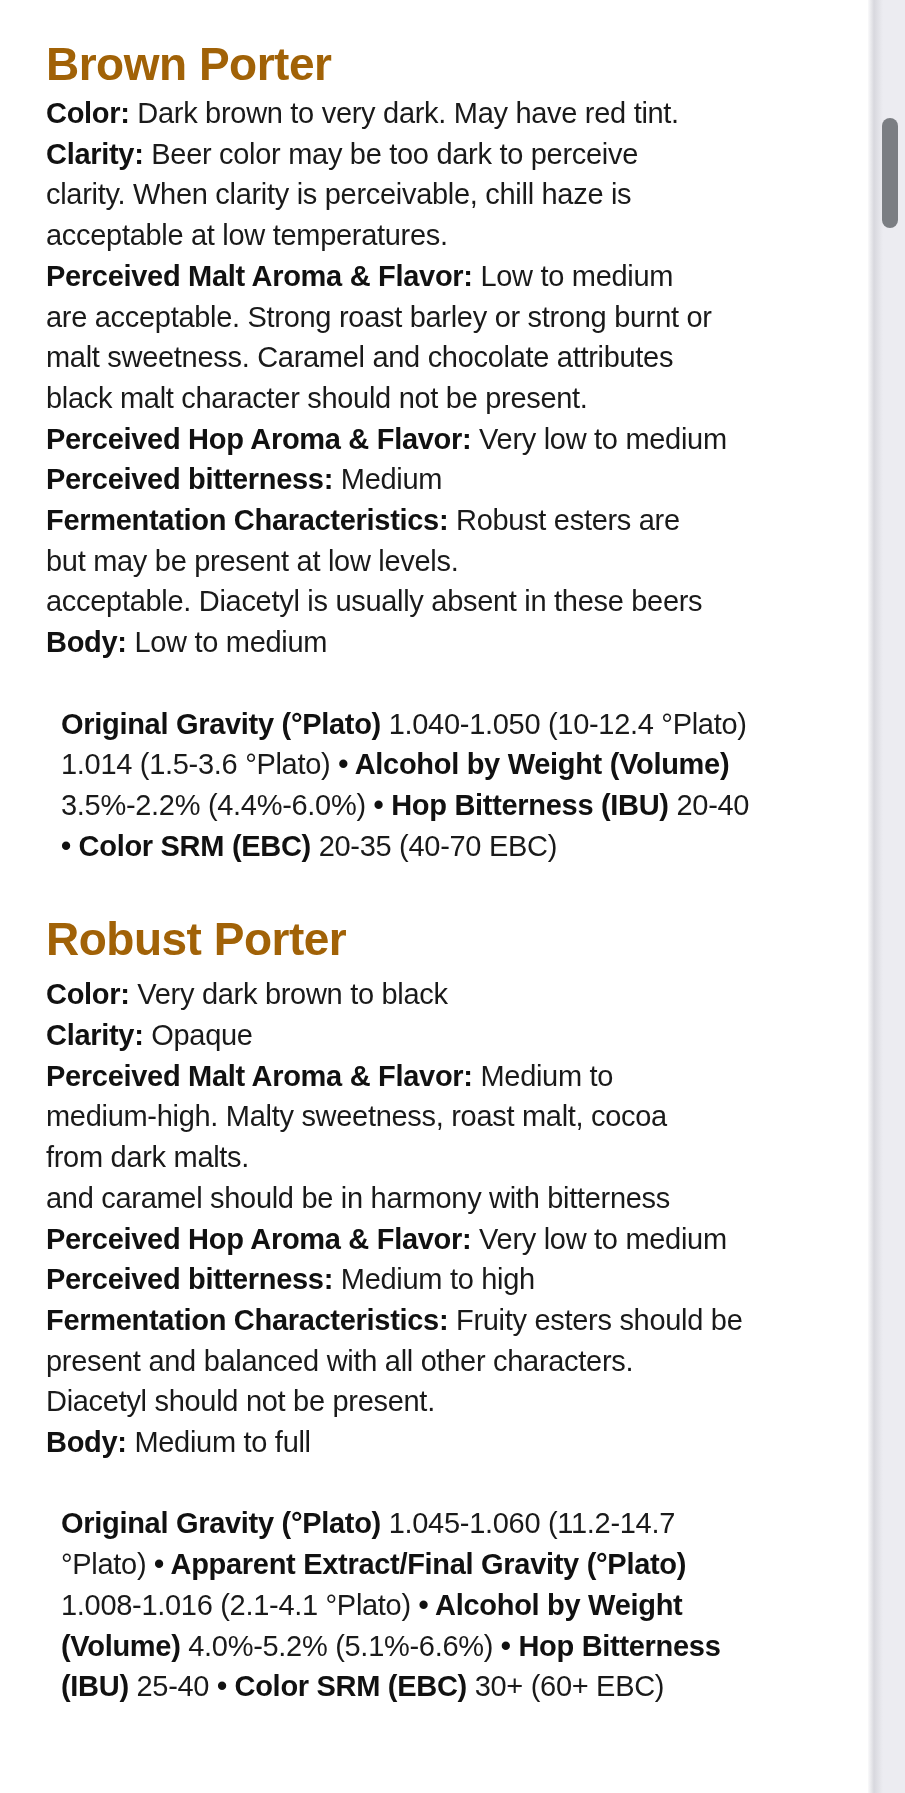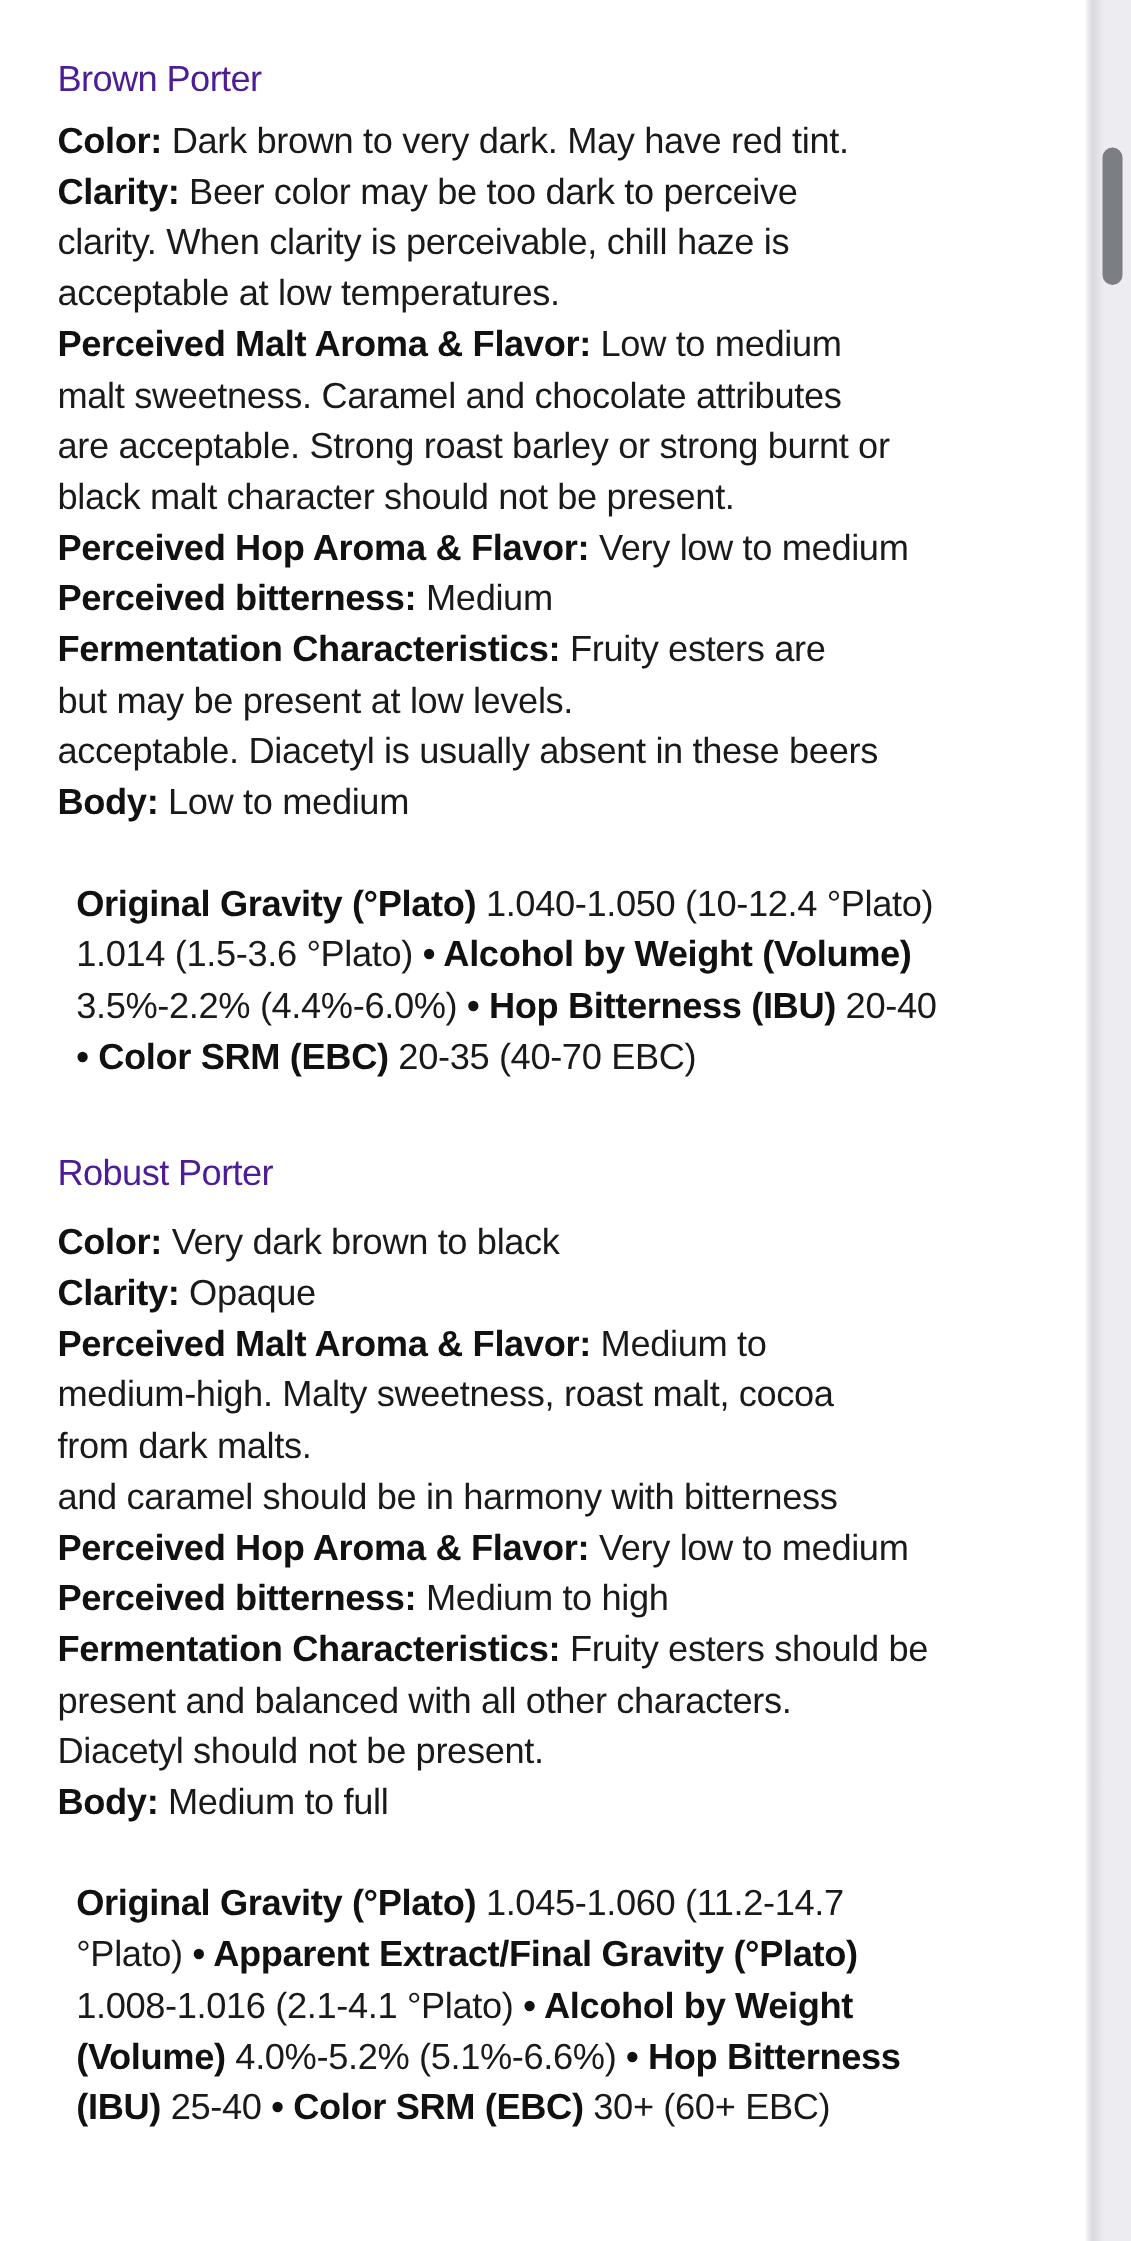--- a/index.html
+++ b/index.html
@@ -13,25 +13,25 @@
   .page {
     position: absolute; left: 0; top: 0;
     width: 869px; height: 1793px;
     background: #ffffff;
     box-sizing: border-box;
     padding: 39px 0 0 46px;
     color: #1a1a1a;
     overflow: hidden;
   }
   .h {
-    font-size: 29px;
-    font-weight: normal;
+    font-size: 46px;
+    font-weight: bold;
     line-height: 50px;
     letter-spacing: -0.5px;
-    color: #4c1d95;
+    color: #a16207;
     white-space: nowrap;
   }
   .sec1 .h { margin: 0 0 4px 0; }
   .sec2 .h { margin: 48px 0 10px 0; }
   .body {
     font-size: 29px;
     line-height: 40.7px;
     letter-spacing: -0.3px;
   }
   .stats { margin-top: 40.7px; margin-left: 15px; }
@@ -56,26 +56,26 @@
 <div class="page">
 
   <section class="sec1">
     <div class="h">Brown Porter</div>
     <div class="body">
         <div class="line"><span class="b">Color:</span><span> Dark brown to very dark. May have red tint.</span></div>
         <div class="line"><span class="b">Clarity:</span><span> Beer color may be too dark to perceive</span></div>
         <div class="line"><span>clarity. When clarity is perceivable, chill haze is</span></div>
         <div class="line"><span>acceptable at low temperatures.</span></div>
         <div class="line"><span class="b">Perceived Malt Aroma &amp; Flavor:</span><span> Low to medium</span></div>
+        <div class="line"><span>are acceptable. Strong roast barley or strong burnt or</span></div>
         <div class="line"><span>malt sweetness. Caramel and chocolate attributes</span></div>
-        <div class="line"><span>are acceptable. Strong roast barley or strong burnt or</span></div>
         <div class="line"><span>black malt character should not be present.</span></div>
         <div class="line"><span class="b">Perceived Hop Aroma &amp; Flavor:</span><span> Very low to medium</span></div>
         <div class="line"><span class="b">Perceived bitterness:</span><span> Medium</span></div>
-        <div class="line"><span class="b">Fermentation Characteristics:</span><span> Fruity esters are</span></div>
+        <div class="line"><span class="b">Fermentation Characteristics:</span><span> Robust esters are</span></div>
         <div class="line"><span>but may be present at low levels.</span></div>
         <div class="line"><span>acceptable. Diacetyl is usually absent in these beers</span></div>
         <div class="line"><span class="b">Body:</span><span> Low to medium</span></div>
       </div>
     <div class="body stats">
         <div class="line"><span class="b">Original Gravity (°Plato)</span><span> 1.040-1.050 (10-12.4 °Plato)</span></div>
         <div class="line"><span>1.014 (1.5-3.6 °Plato) </span><span class="b">• Alcohol by Weight (Volume)</span></div>
         <div class="line"><span>3.5%-2.2% (4.4%-6.0%) </span><span class="b">• Hop Bitterness (IBU)</span><span> 20-40</span></div>
         <div class="line"><span class="b">• Color SRM (EBC)</span><span> 20-35 (40-70 EBC)</span></div>
       </div>

